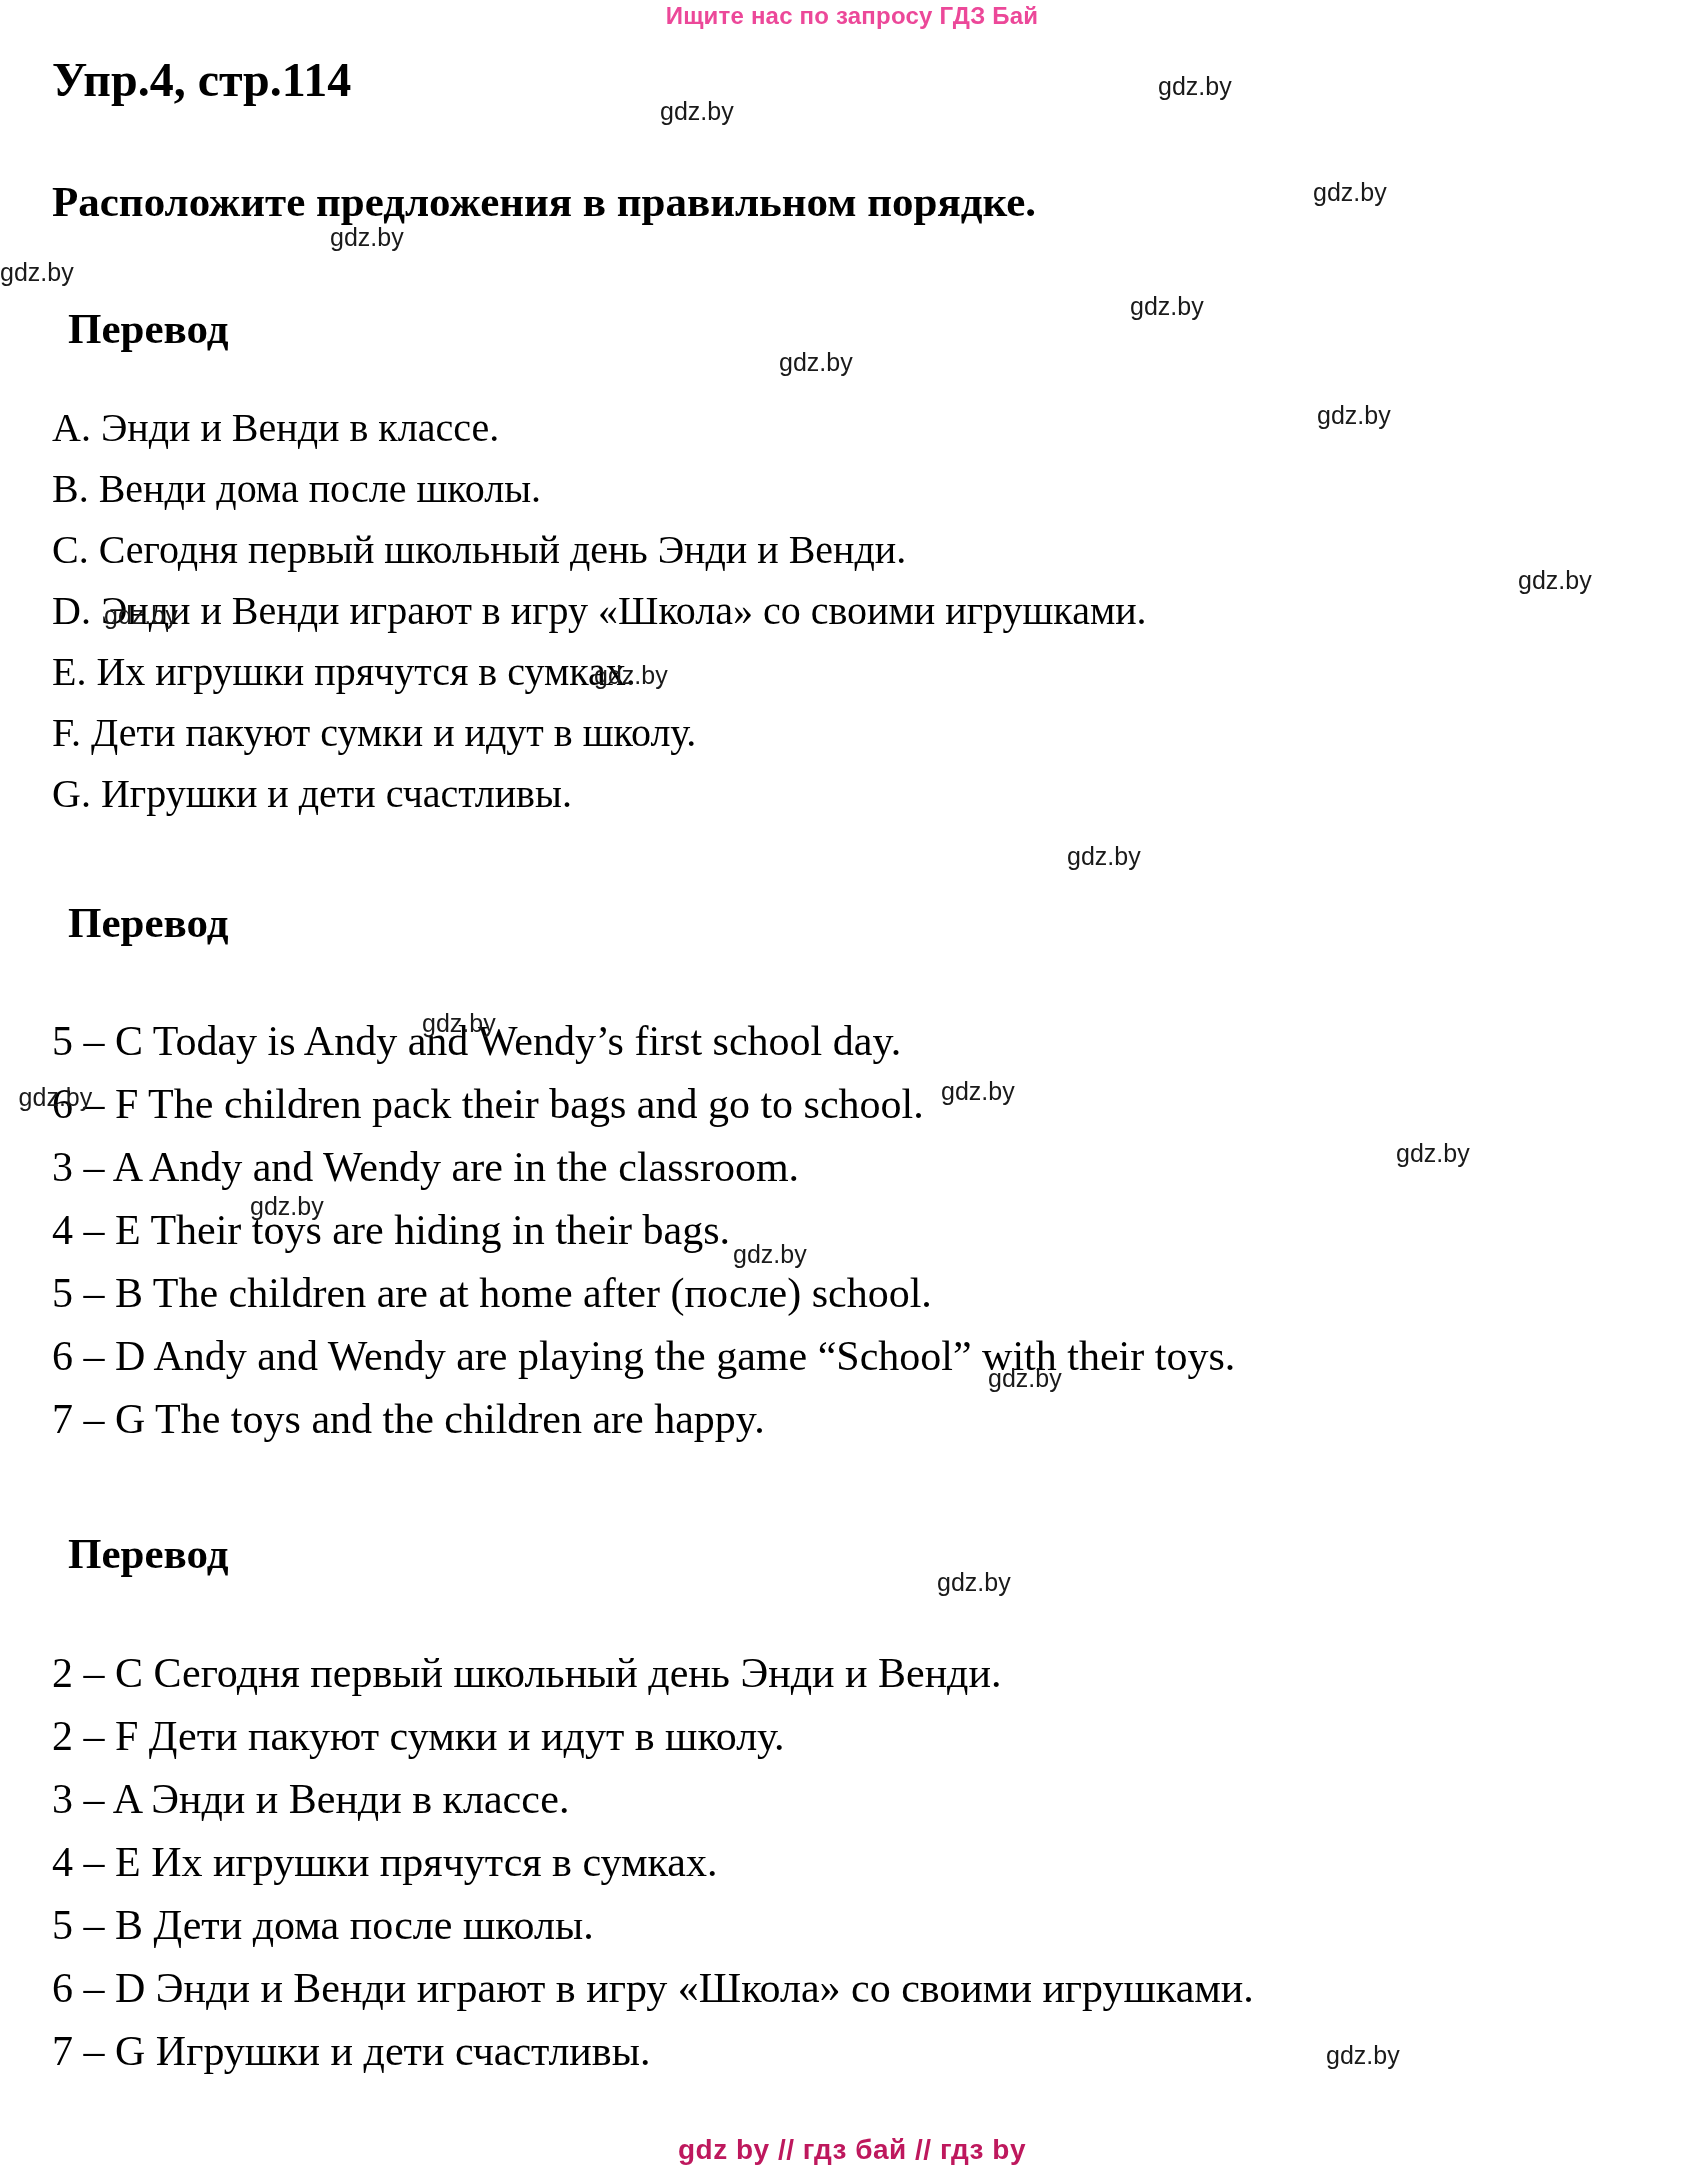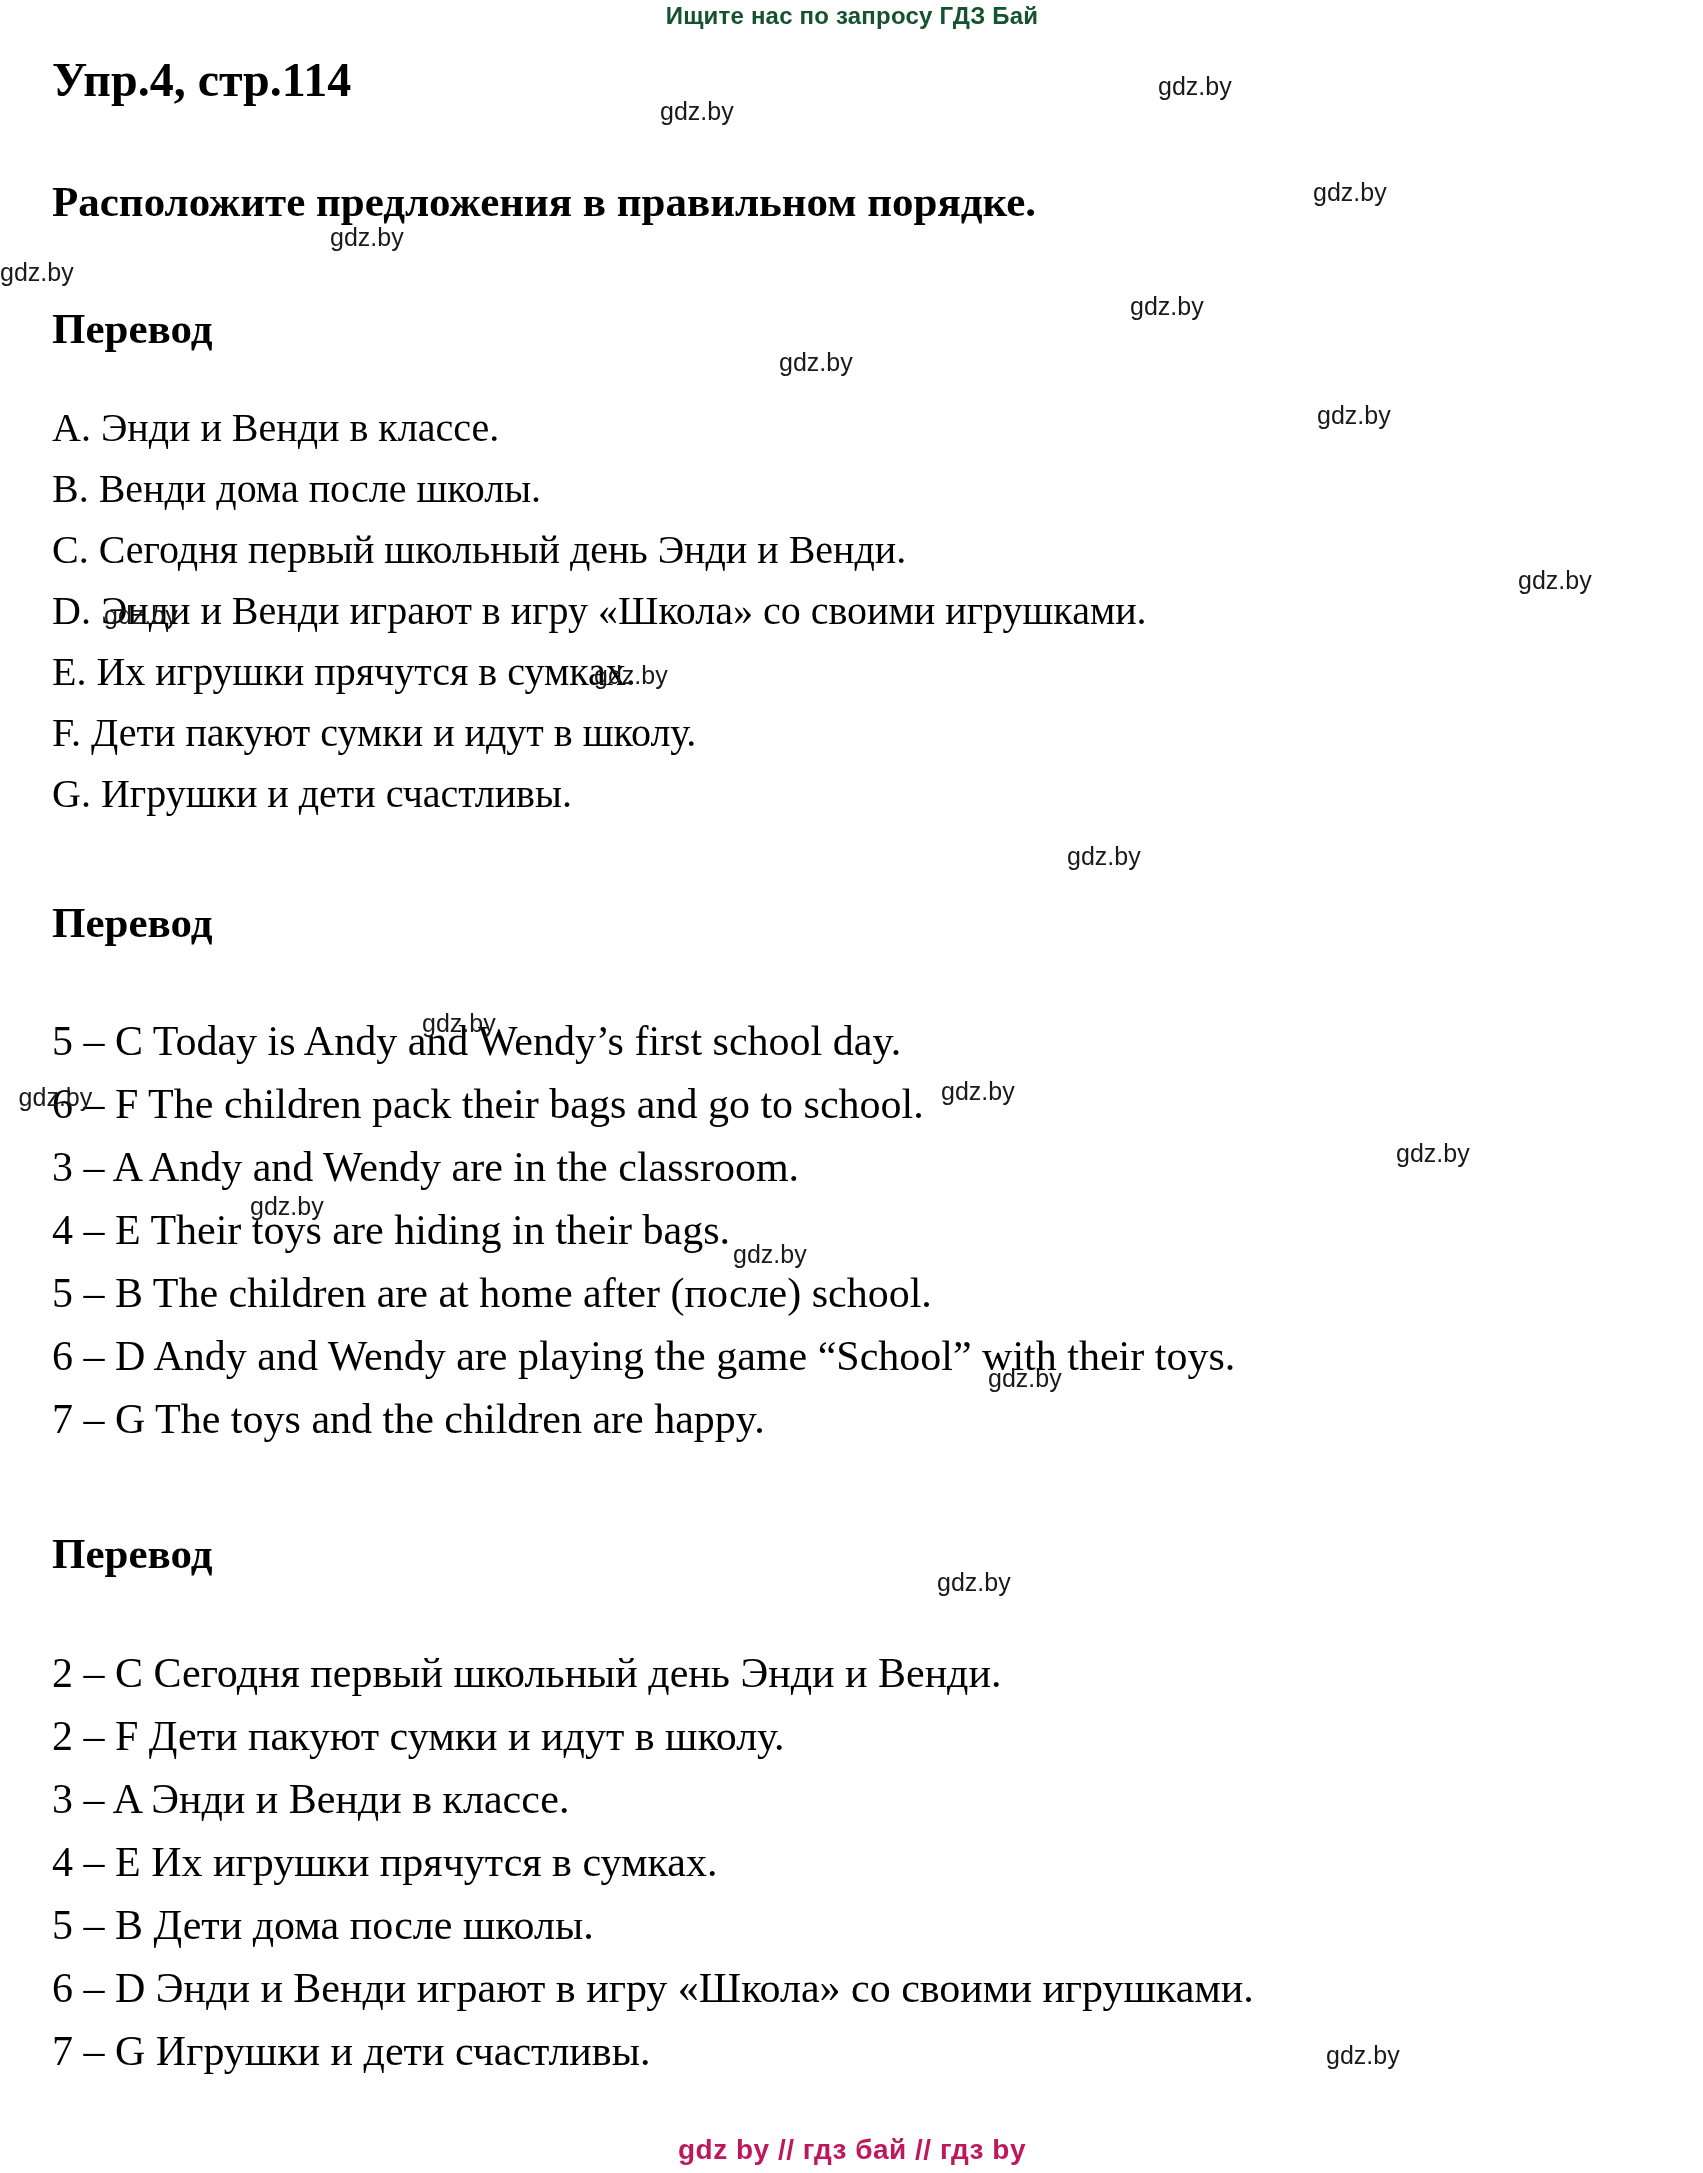--- a/index.html
+++ b/index.html
@@ -54,21 +54,21 @@
     font-size: 43px;
     line-height: 1.15;
     margin: 70px 0 0 0;
     white-space: nowrap;
   }
 
   .section-heading {
     font-weight: bold;
     font-size: 43px;
     line-height: 1.15;
-    margin: 0;
+    margin: 16px;
     white-space: nowrap;
   }
 
   .heading-perevod-1 { margin-top: 78px; }
   .heading-otvety    { margin-top: 74px; }
   .heading-perevod-2 { margin-top: 78px; }
 
   .sentence-list {
     list-style: none;
     margin: 43px 0 0 0;
@@ -116,21 +116,21 @@
     font-weight: bold;
     font-size: 28px;
     letter-spacing: 0.5px;
   }
 </style>
 </head>
 <body>
 
 <div id="page">
 
-  <div class="promo-header" style="color: #14532d;">Ищите нас по запросу ГДЗ Бай</div>
+  <div class="promo-header" style="color: #ec4899;">Ищите нас по запросу ГДЗ Бай</div>
 
   <div class="content">
 
     <h1 class="exercise-title">Упр.4, стр.114</h1>
 
     <h2 class="task-prompt">Расположите предложения в правильном порядке.</h2>
 
     <h3 class="section-heading heading-perevod-1">Перевод</h3>
 
     <ul class="sentence-list">

